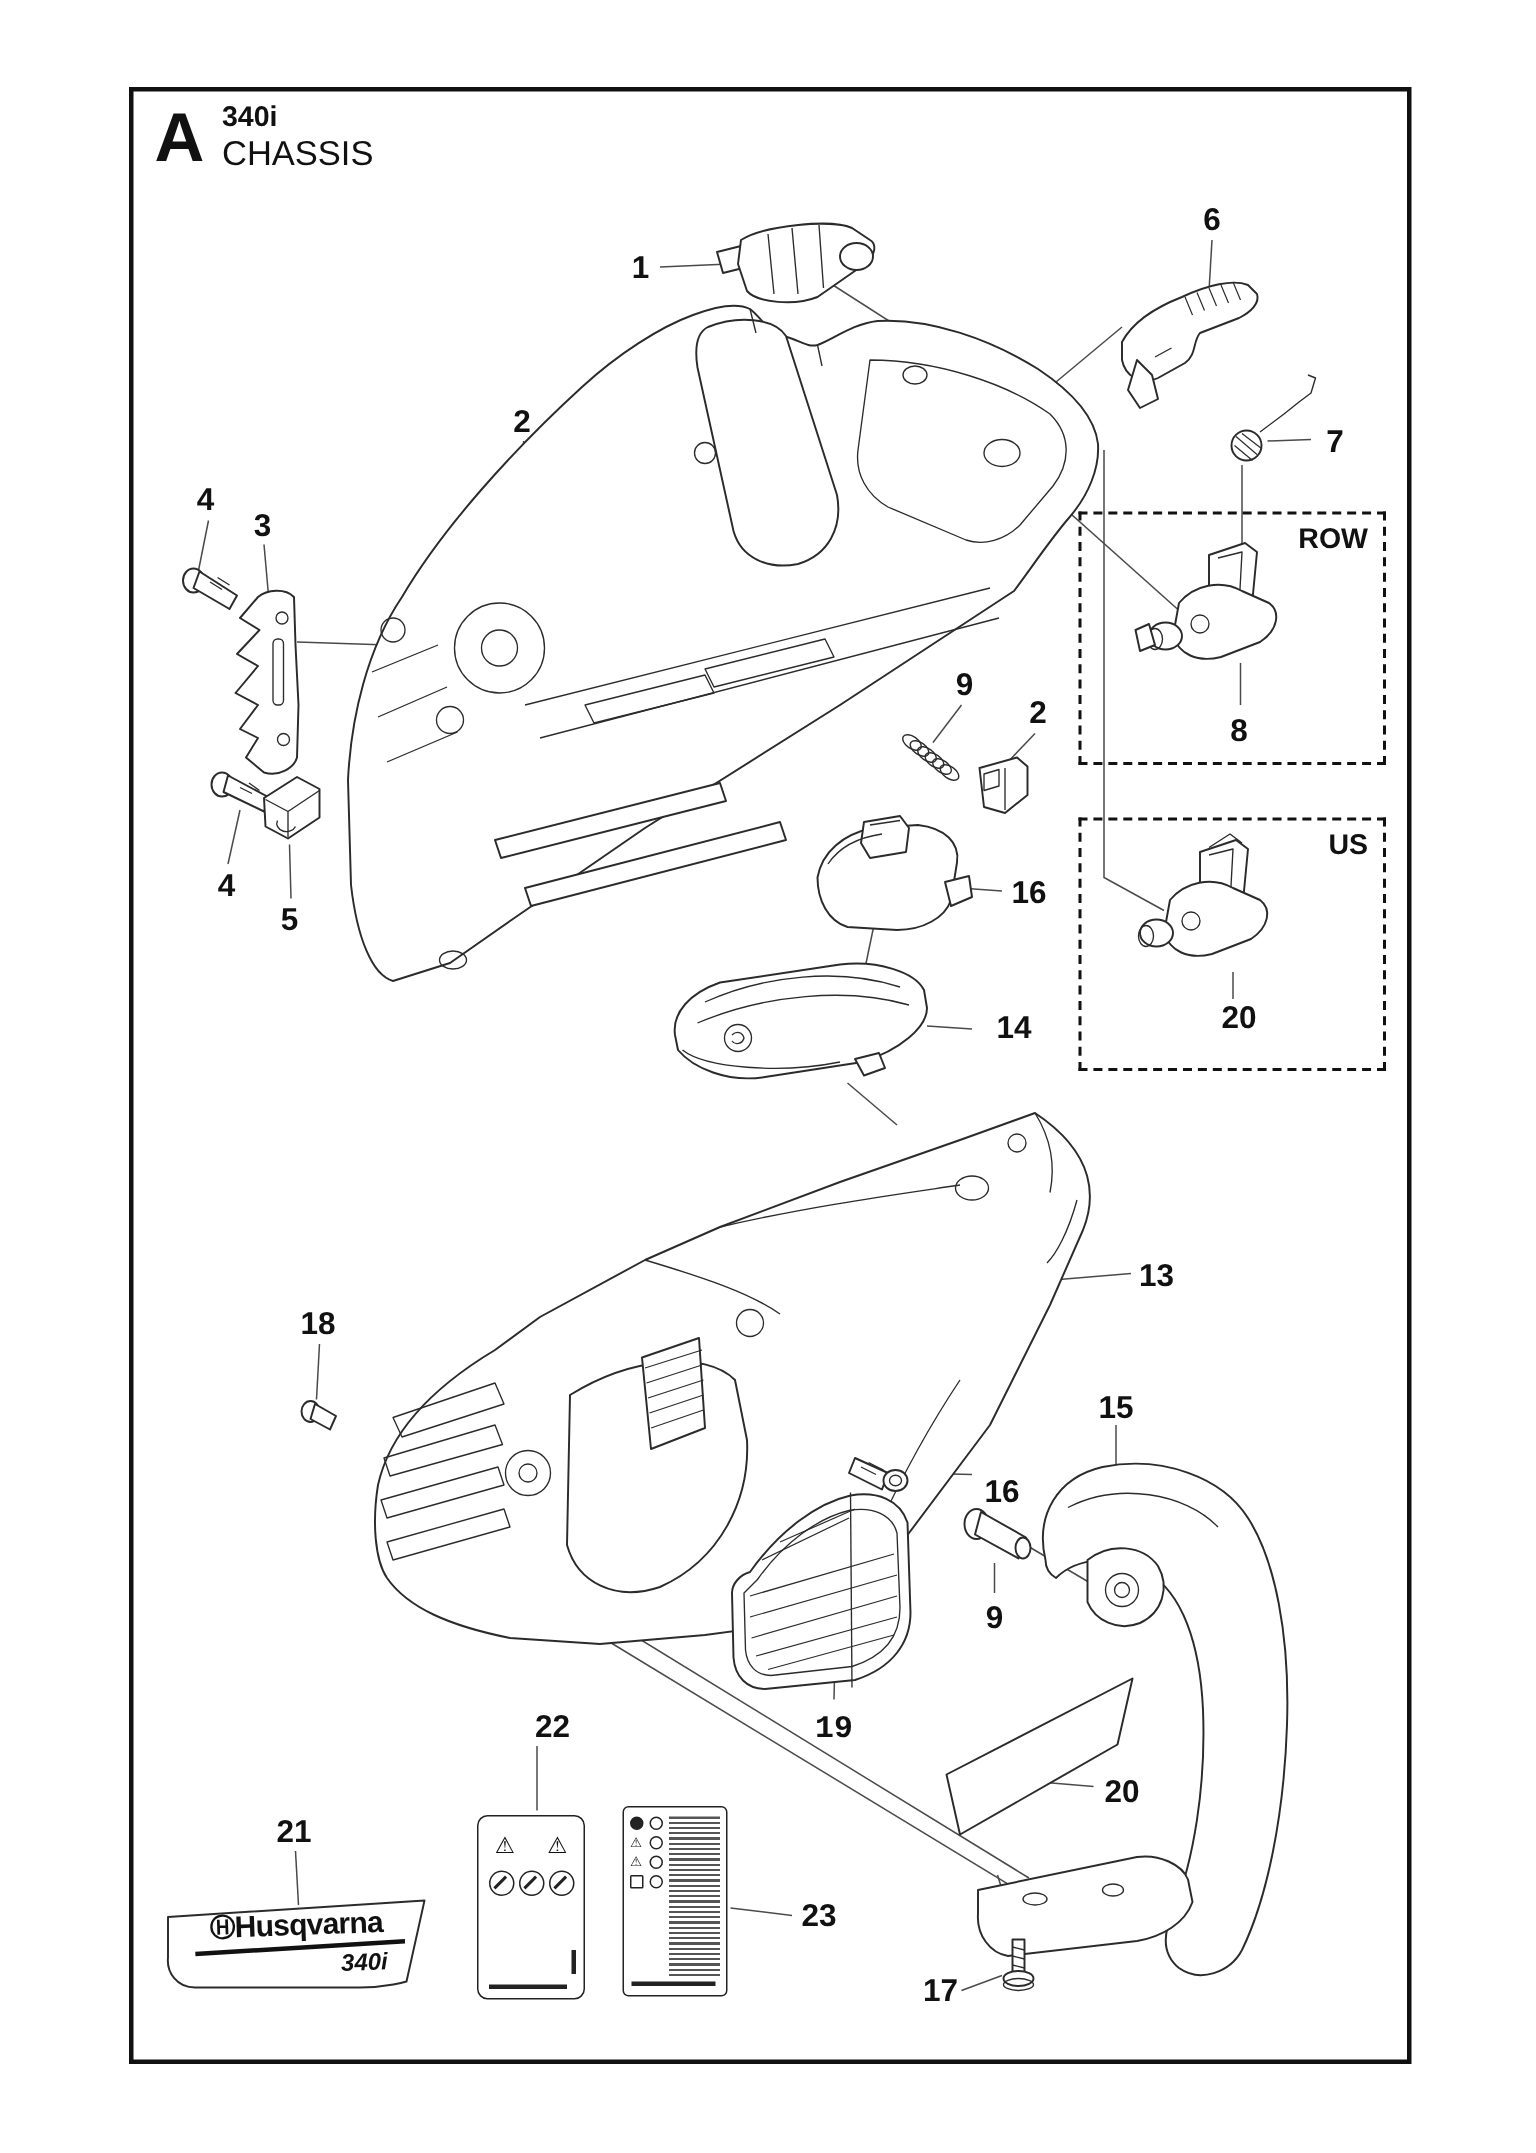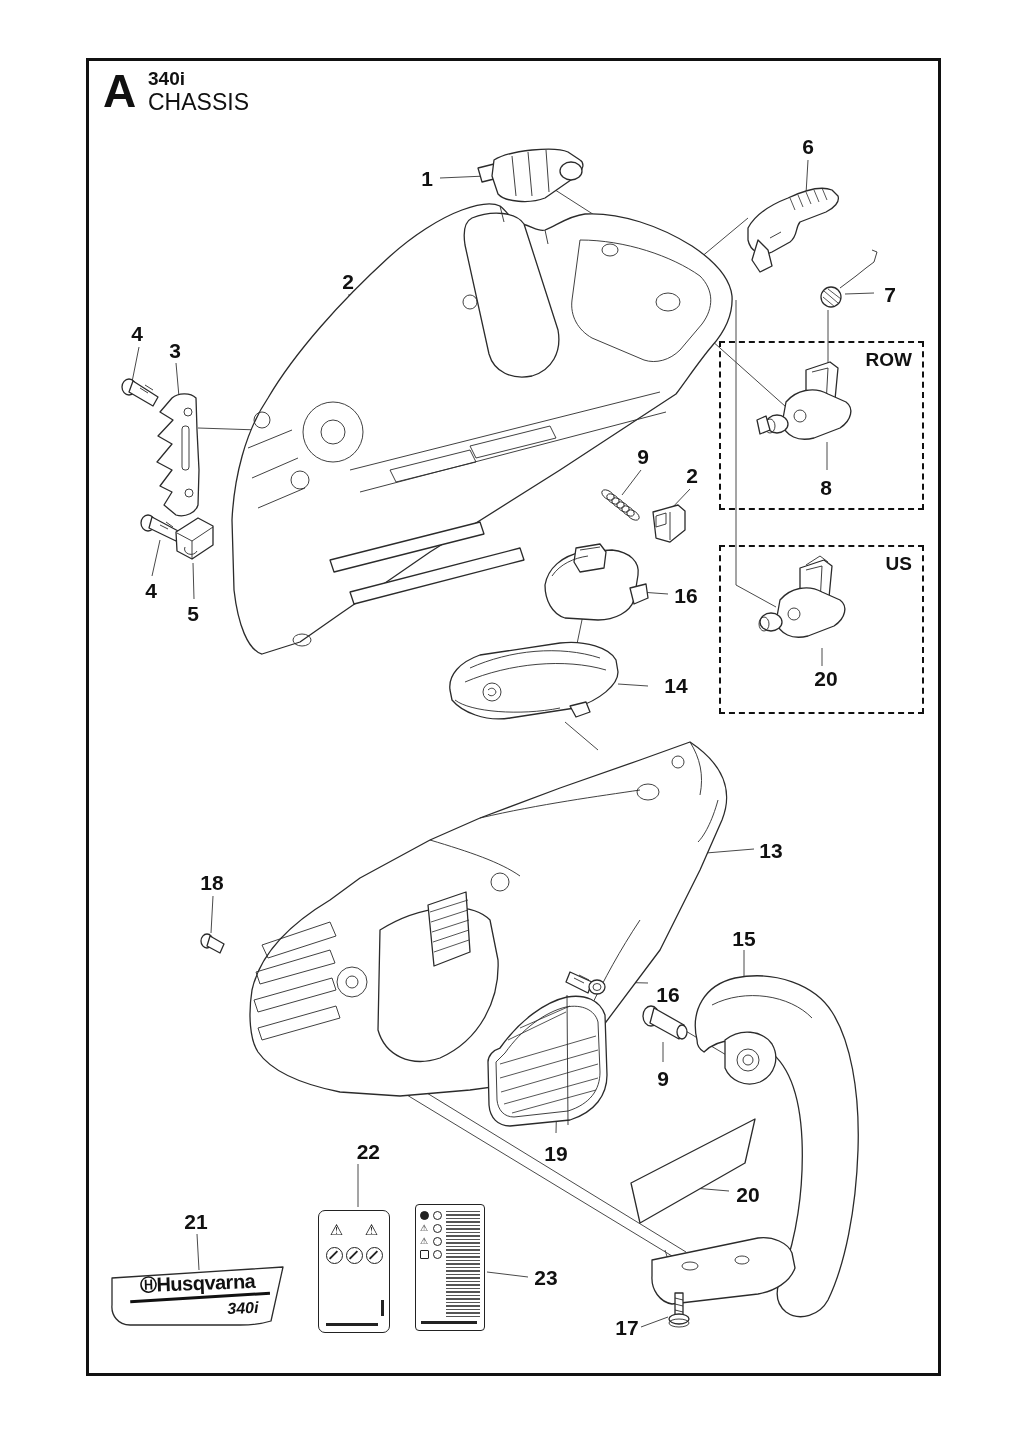--- a/index.html
+++ b/index.html
@@ -321,21 +321,21 @@
 <span class="callout" style="left:643px;top:446px;">9</span>
 <span class="callout" style="left:692px;top:465px;">2</span>
 <span class="callout" style="left:686px;top:585px;">16</span>
 <span class="callout" style="left:676px;top:675px;">14</span>
 <span class="callout" style="left:826px;top:668px;">20</span>
 <span class="callout" style="left:771px;top:840px;">13</span>
 <span class="callout" style="left:212px;top:872px;">18</span>
 <span class="callout" style="left:744px;top:928px;">15</span>
 <span class="callout" style="left:668px;top:974px;margin-top:10px;">16</span>
 <span class="callout" style="left:663px;top:1068px;">9</span>
-<span class="callout" style="left:556px;top:1143px;">19</span>
+<span class="callout" style="left:556px;top:1143px;font-family:Liberation Mono, monospace;">19</span>
 <span class="callout" style="left:748px;top:1184px;">20</span>
 <span class="callout" style="left:196px;top:1211px;">21</span>
 <span class="callout" style="left:358px;top:1141px;text-align:right;">22</span>
 <span class="callout" style="left:546px;top:1267px;">23</span>
 <span class="callout" style="left:627px;top:1317px;">17</span>
 
 <div class="decal">
   <div class="decal-inner">
     <div class="brandrow"><span class="crown">Ⓗ</span><span>Husqvarna</span></div>
     <div class="brandline"></div>

